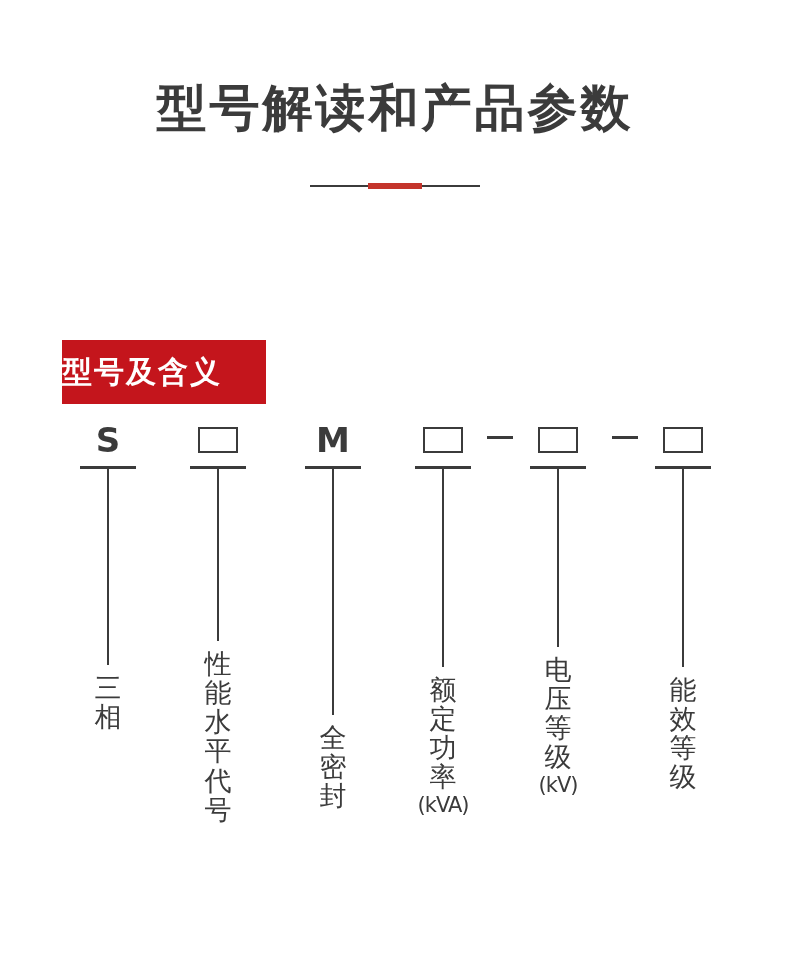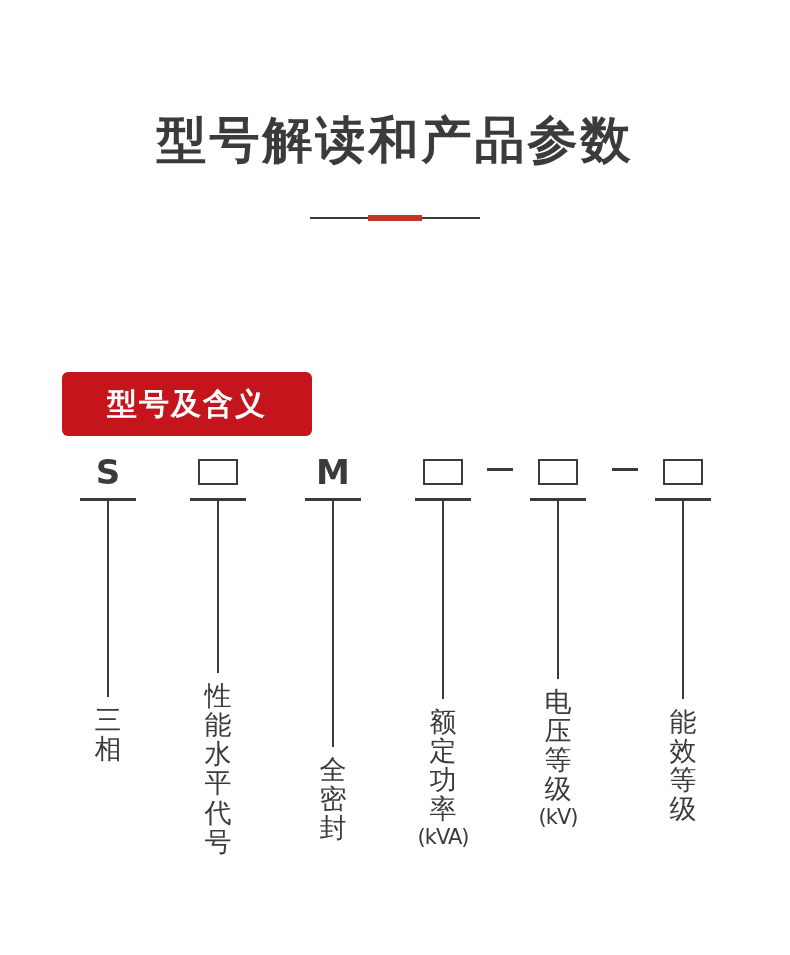--- a/index.html
+++ b/index.html
@@ -22,21 +22,21 @@
     height: 955px;
   }
 
   
   .title {
     text-align: center;
     font-size: 50px;
     font-weight: bold;
     color: #3b3b3b;
     letter-spacing: 3px;
-    margin-top: 110px;
+    margin-top: 78px;
     line-height: 1.2;
     font-family: "DejaVu Sans", "Liberation Sans", sans-serif;
   }
 
   .divider {
     position: relative;
     width: 170px;
     height: 12px;
     margin: 42px auto 0 auto;
   }
@@ -55,32 +55,31 @@
     width: 54px;
     height: 6px;
     background: #c4342b;
   }
 
   
   .section-label {
     position: absolute;
     left: 62px;
     top: 262px;
-    width: 250px;
+    width: 204px;
     height: 64px;
     background: #c4151c;
     color: #ffffff;
     font-size: 30px;
     font-weight: bold;
     letter-spacing: 2px;
     display: flex;
     align-items: center;
-    justify-content: center;
-    font-family: "DejaVu Sans", "Liberation Sans", sans-serif;
-    border-radius: 6px;
+    justify-content: flex-start;
+    font-family: "DejaVu Sans", "Liberation Sans", sans-serif;
   }
 
   
   .diagram {
     position: absolute;
     left: 0;
     top: 340px;
     width: 790px;
     height: 560px;
   }

